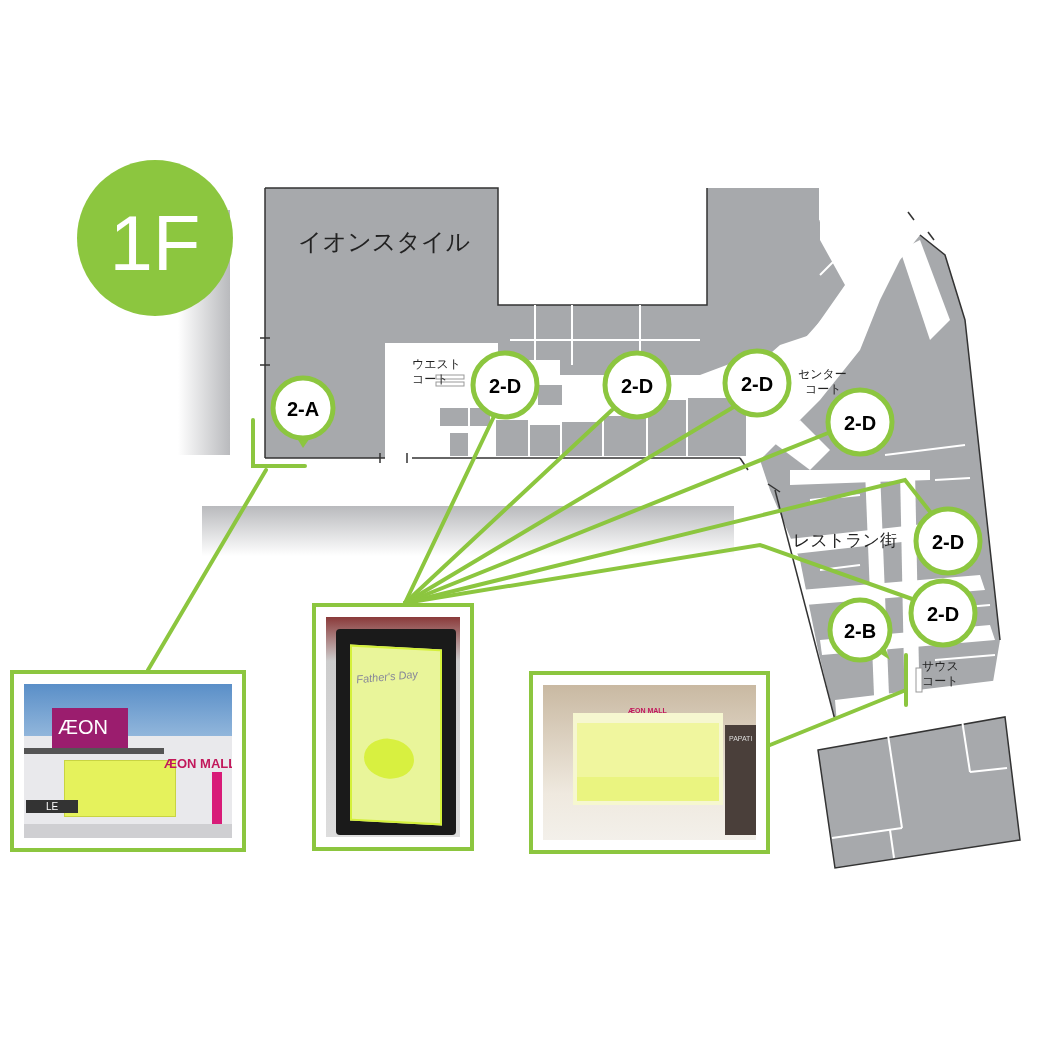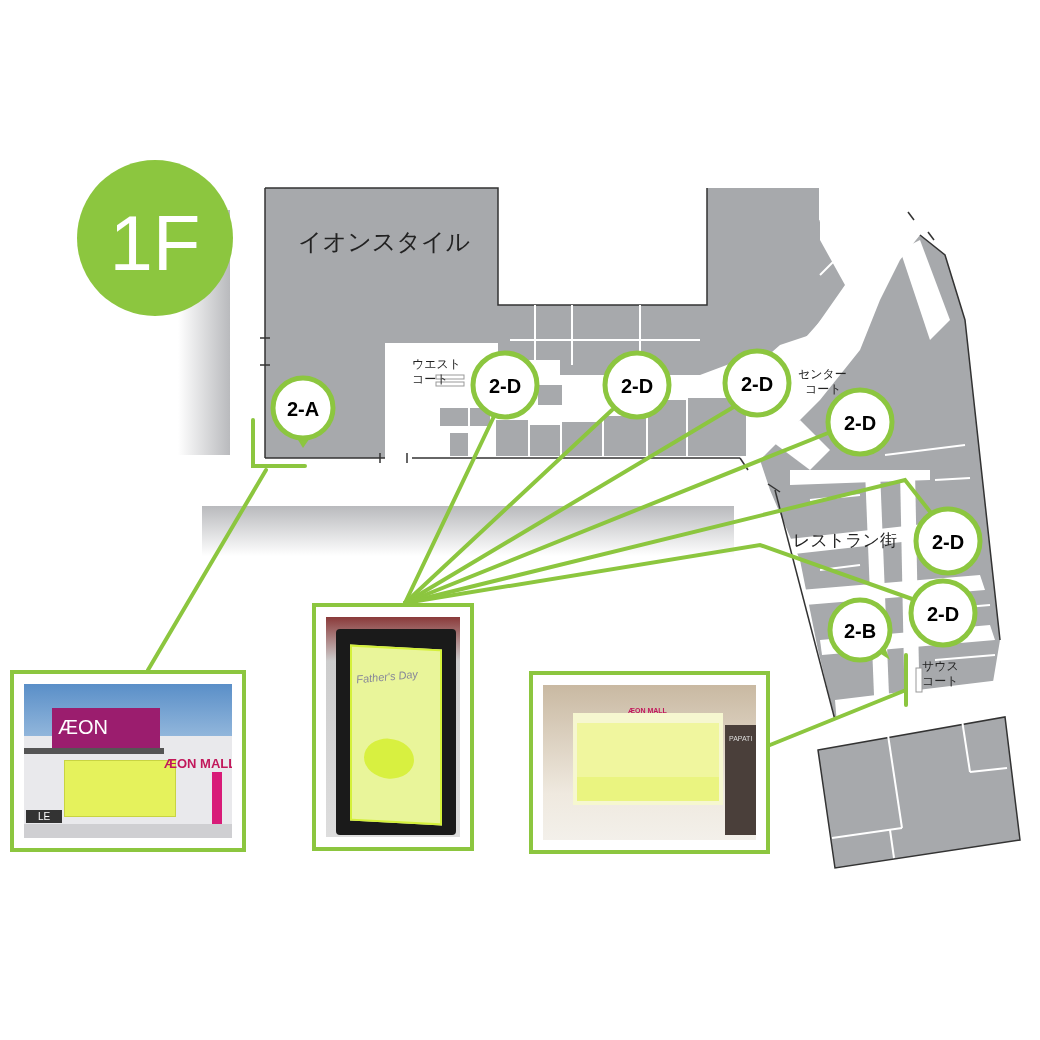--- a/index.html
+++ b/index.html
@@ -186,28 +186,28 @@
   <g>
     <path d="M890 660 L872 648 L882 640 Z" fill="#8cc63f"></path>
     <circle cx="860" cy="630" r="30" fill="#ffffff" stroke="#8cc63f" stroke-width="5"></circle>
     <text x="860" y="638" text-anchor="middle" font-size="20" class="pin-label">2-B</text>
   </g>
 </svg>
 
 <div class="photo-frame" style="left:10px; top:670px; width:236px; height:182px;">
   <div class="photo-inner" style="background: linear-gradient(#5a8fc8, #bcd4ea 60%, #d8d8d8);">
     <div style="position:absolute; left:0; top:52px; width:216px; height:110px; background:#e9e9ec;"></div>
-    <div style="position:absolute; left:28px; top:24px; width:76px; height:40px; background:#9b1d6e;padding-left:32px;">
+    <div style="position:absolute; left:28px; top:24px; width:76px; height:40px; background:#9b1d6e;">
       <span style="position:absolute; left:6px; top:8px; color:#fff; font-size:20px;">ÆON</span>
     </div>
     <div style="position:absolute; left:0; top:64px; width:140px; height:6px; background:#555;"></div>
     <div style="position:absolute; left:40px; top:76px; width:110px; height:55px; background:#e5f25c; border:1px solid #c8d442;"></div>
     <span style="position:absolute; left:140px; top:72px; color:#c2185b; font-size:13px; font-weight:bold; white-space:nowrap;">ÆON MALL</span>
     <div style="position:absolute; left:188px; top:88px; width:10px; height:56px; background:#d81b78;"></div>
-    <span style="position:absolute; left:2px; top:126px; color:#fff; background:#333; font-size:10px; padding:1px 12px;">LE</span>
+    <span style="position:absolute; left:2px; top:116px; color:#fff; background:#333; font-size:10px; padding:1px 20px;">LE</span>
     <div style="position:absolute; left:0; top:140px; width:216px; height:22px; background:#cfcfd2;"></div>
   </div>
 </div>
 
 <div class="photo-frame" style="left:312px; top:603px; width:162px; height:248px;">
   <div class="photo-inner" style="background: linear-gradient(#8a3a3a, #ccc 20%, #ddd);">
     <div style="position:absolute; left:10px; top:12px; width:120px; height:206px; background:#1a1a1a; border-radius:4px;"></div>
     <div style="position:absolute; left:24px; top:30px; width:88px; height:172px; background:#e9f59a; border:2px solid #d4f03a; transform: skewY(3deg);">
       <span style="position:absolute; left:4px; top:22px; color:#889; font-size:11px; font-style:italic; transform: rotate(-8deg); white-space:nowrap;">Father's Day</span>
       <div style="position:absolute; left:12px; top:90px; width:50px; height:40px; background:#d8f040; border-radius:50%;"></div>

